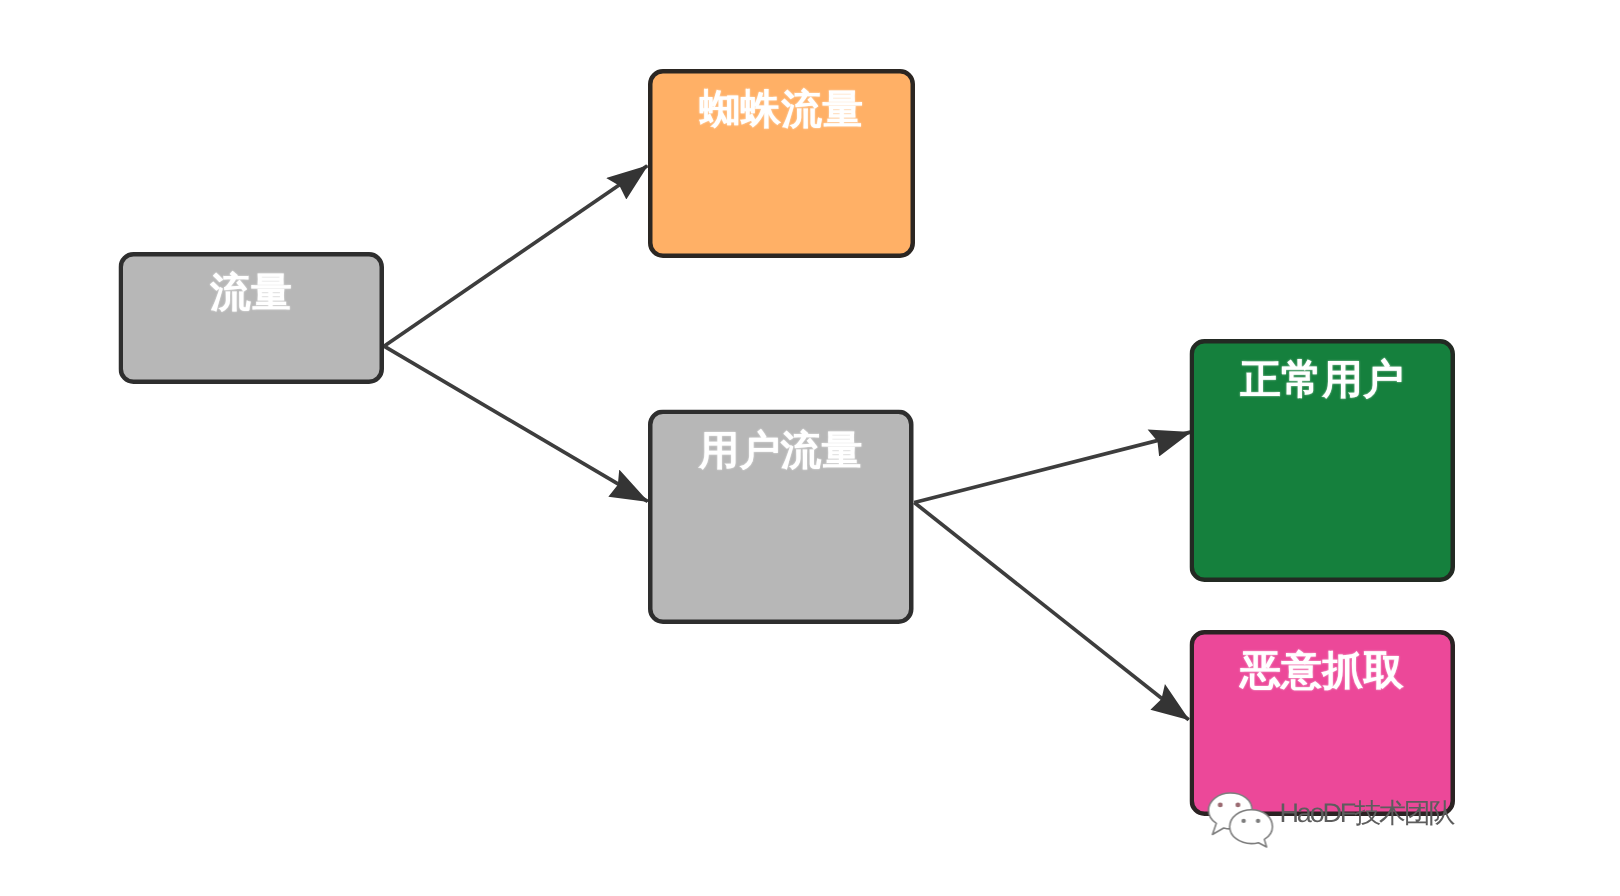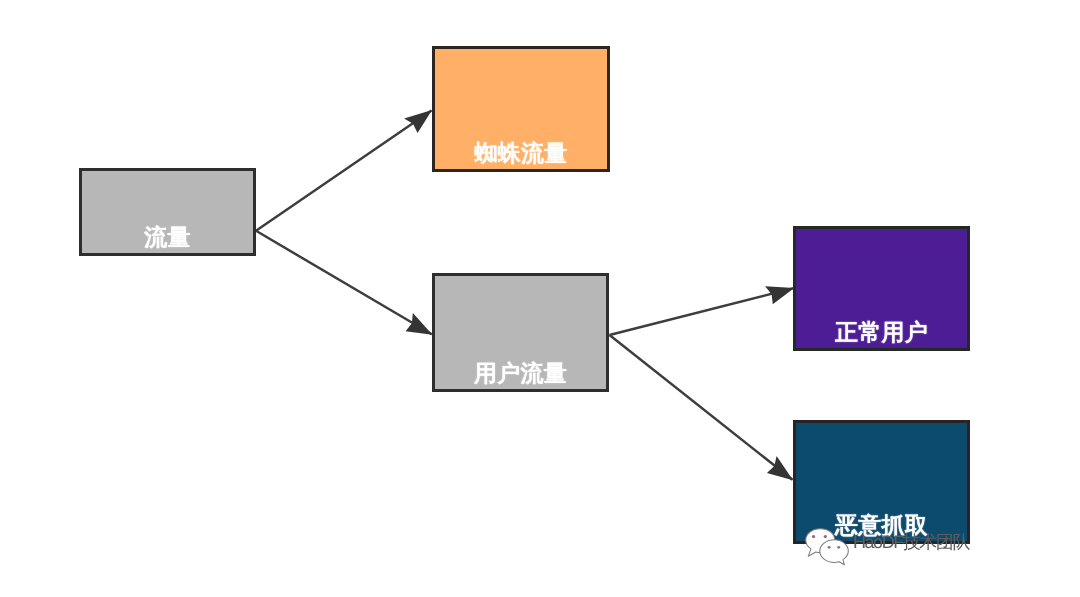--- a/index.html
+++ b/index.html
@@ -17,27 +17,27 @@
   #canvas {
     position: relative;
     width: 1080px;
     height: 597px;
     background: #ffffff;
   }
   .node {
     position: absolute;
     box-sizing: border-box;
     border: 3px solid #3a3a3a;
-    border-radius: 0;
+    border-radius: 10px;
     display: flex;
-    align-items: flex-end;
+    align-items: flex-start;
     justify-content: center;
     color: #ffffff;
     font-weight: bold;
-    font-size: 23px;
+    font-size: 27px;
     letter-spacing: 0.3px;
     text-shadow: 0 0 1.4px rgba(255,255,255,0.75);
     padding-top: 7px;
     will-change: opacity;
   }
   svg.edges {
     position: absolute;
     left: 0; top: 0;
     width: 1080px;
     height: 597px;
@@ -75,27 +75,27 @@
     </g>
   </svg>
 
   <div id="node-layer">
     <div class="node" style="left: 79px; top: 168px; width: 177px; height: 88px; background: rgb(183, 183, 183); border-color: rgb(46, 46, 46); color: rgb(255, 255, 255);">
       <span>流量</span>
     </div>
     <div class="node" style="left: 432px; top: 46px; width: 178px; height: 126px; background: rgb(255, 176, 102); border-color: rgb(43, 38, 34); color: rgb(255, 255, 255);">
       <span>蜘蛛流量</span>
     </div>
-    <div class="node" style="left: 432px; top: 273px; width: 177px; height: 119px; background: rgb(183, 183, 183); border-color: rgb(46, 46, 46); color: rgb(255, 255, 255);">
+    <div class="node" style="left: 432px; top: 273px; width: 177px; height: 143px; background: rgb(183, 183, 183); border-color: rgb(46, 46, 46); color: rgb(255, 255, 255);">
       <span>用户流量</span>
     </div>
-    <div class="node" style="left: 793px; top: 226px; width: 177px; height: 125px; background: #4c1d95; border-color: rgb(35, 42, 35); color: rgb(255, 255, 255);">
+    <div class="node" style="left: 793px; top: 226px; width: 177px; height: 162px; background: #15803d; border-color: rgb(35, 42, 35); color: rgb(255, 255, 255);">
       <span>正常用户</span>
     </div>
-    <div class="node" style="left: 793px; top: 420px; width: 177px; height: 124px; background: #0c4a6e; border-color: rgb(43, 35, 35); color: rgb(255, 255, 255);">
+    <div class="node" style="left: 793px; top: 420px; width: 177px; height: 124px; background: #ec4899; border-color: rgb(43, 35, 35); color: rgb(255, 255, 255);">
       <span>恶意抓取</span>
     </div>
   </div>
 
   <div class="wm-icon" style="left: 805px; top: 528px;">
     <svg width="45" height="39" viewBox="0 0 45 39">
       <path d="M15.2 0.7C7.2 0.7 0.7 5.8 0.7 12.1c0 3.5 2.0 6.7 5.2 8.8l-2.6 7.4 7.5-4.3c1.4 0.4 2.9 0.6 4.4 0.6 8.0 0 14.5-5.1 14.5-12.4S23.2 0.7 15.2 0.7z" fill="#ffffff" stroke="#7d7d7d" stroke-width="1.05" stroke-linejoin="round" stroke-linecap="round"></path>
       <ellipse cx="8.5" cy="8.6" rx="1.65" ry="1.55" fill="#9b6b72"></ellipse>
       <ellipse cx="20.3" cy="8.6" rx="1.65" ry="1.55" fill="#9b6b72"></ellipse>
       <path d="M29.3 11.8c-8.0 0-14.5 5.0-14.5 11.3s6.5 11.3 14.5 11.3c1.6 0 3.2-0.2 4.7-0.6l5.4 2.9-1.5-5.1c3.3-2.0 5.4-5.2 5.4-8.5 0-6.3-6.0-11.3-14.0-11.3z" fill="#ffffff" stroke="#7d7d7d" stroke-width="1.05" stroke-linejoin="round" stroke-linecap="round"></path>

